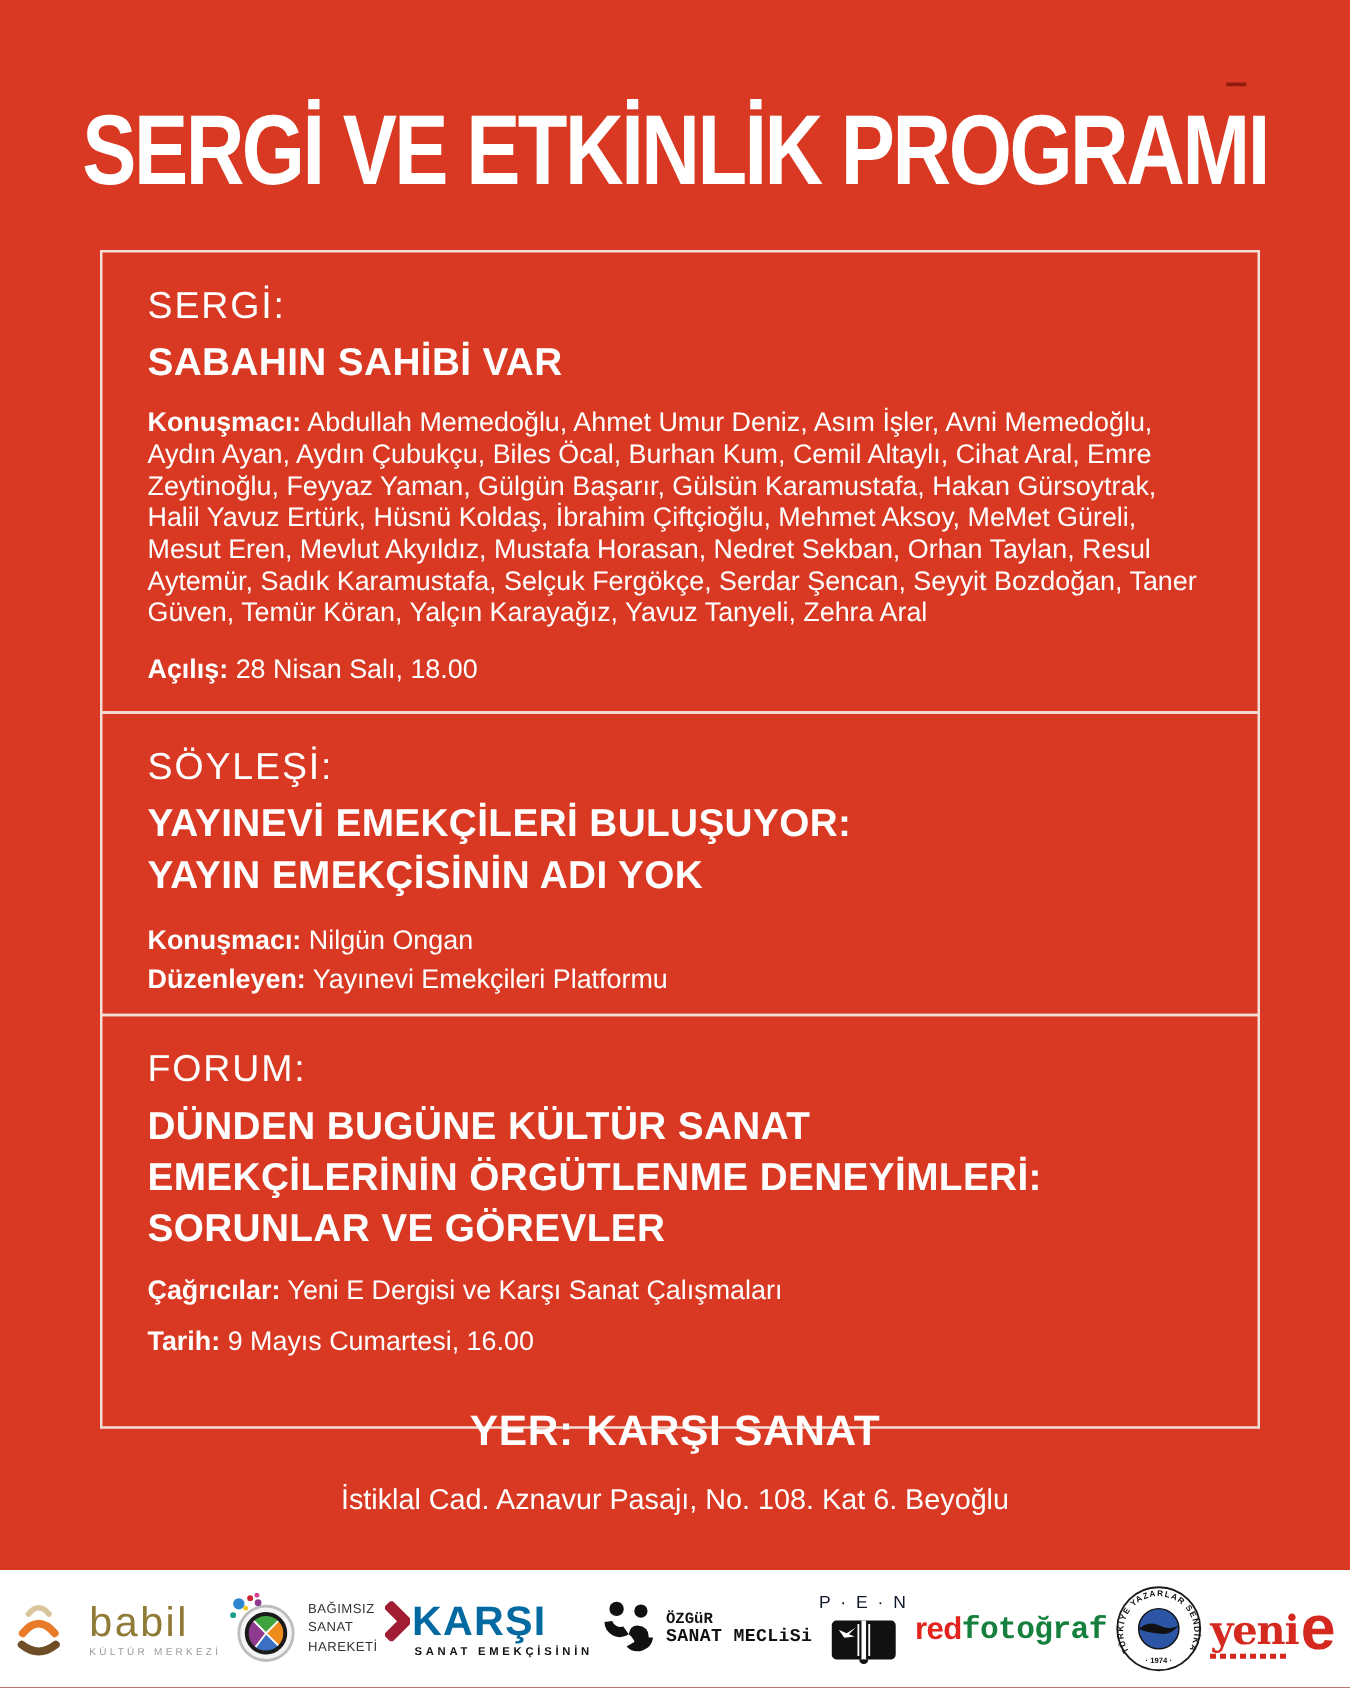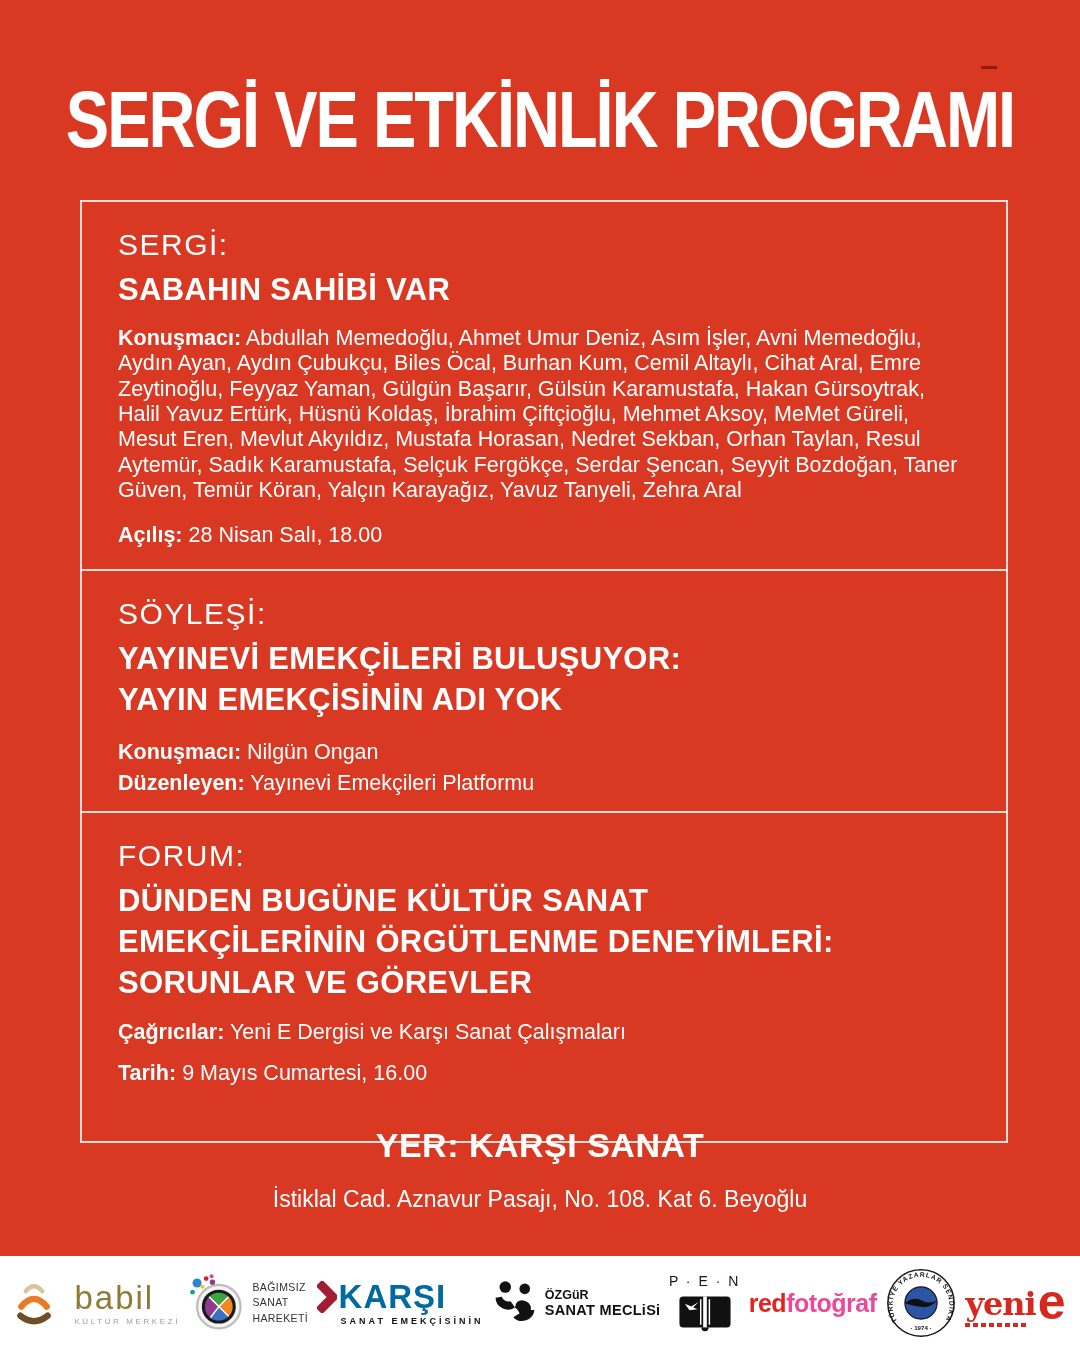--- a/index.html
+++ b/index.html
@@ -71,32 +71,32 @@
   .bsh { gap: 6px; }
   .bsh-text div { font-size: 10.5px; font-weight: 400; color: #333; line-height: 1.45; letter-spacing: .4px; }
 
   
   .karsi { flex-direction: column; align-items: flex-start; }
   .karsi-row { display: flex; align-items: center; gap: 2px; }
   .karsi-word { font-size: 33px; font-weight: 800; letter-spacing: 1px; color: #0369a1; line-height: 1; }
   .karsi-sub { font-size: 9px; font-weight: 700; letter-spacing: 3px; color: #111; margin: 3px 0 0 24px; white-space: nowrap; }
 
   
-  .osm { gap: 7px; }
+  .osm { gap: 7px; font-family: Liberation Mono, monospace; }
   .osm-l1 { font-size: 12.5px; font-weight: 800; color: #111; }
   .osm-l2 { font-size: 14.5px; font-weight: 800; color: #111; letter-spacing: .3px; }
 
   
   .pen { flex-direction: column; }
   .pen-word { font-size: 14px; letter-spacing: 2px; color: #0f172a; font-weight: 500; margin-bottom: 2px; }
 
   
   .redfoto { font-size: 25px; font-weight: 800; letter-spacing: -.5px; white-space: nowrap; }
   .rf-red { color: #e3231e; }
-  .rf-black { color: #ec4899; }
+  .rf-black { color: #15803d; font-family: Liberation Mono, monospace; }
 
   
   .yenie-row { display: flex; align-items: flex-start; }
   .yeni-col { display: flex; flex-direction: column; align-items: flex-start; margin-top: 8px; }
   .yeni-word { font-family: "DejaVu Serif", serif; font-size: 32px; font-weight: 700; color: #d5281e; letter-spacing: -1px; line-height: 1; }
   .yeni-tagline { width: 64px; height: 4px; margin-top: 3px;
     background: repeating-linear-gradient(90deg, #d5281e 0 5px, transparent 5px 8px); }
   .yeni-e { font-size: 50px; font-weight: 800; color: #d5281e; line-height: .9; margin-left: 2px; }
 
   svg { display: block; }

